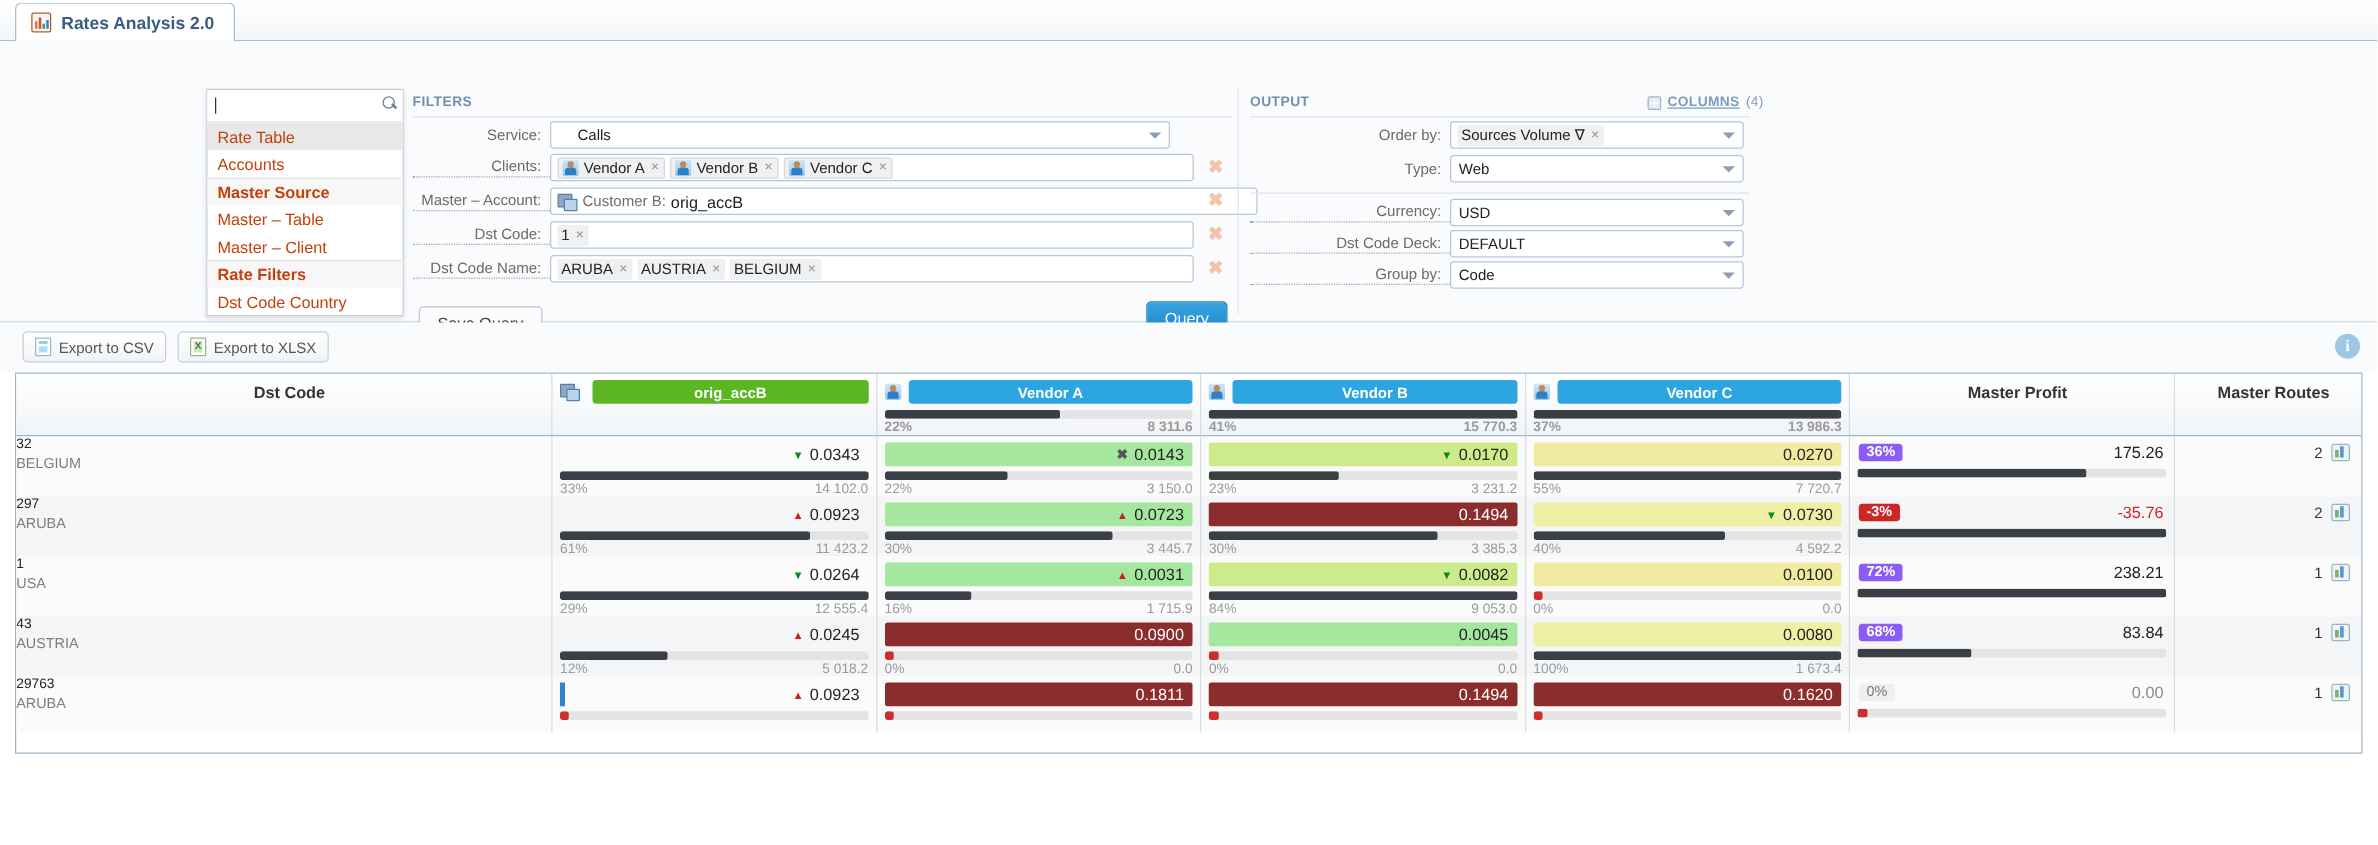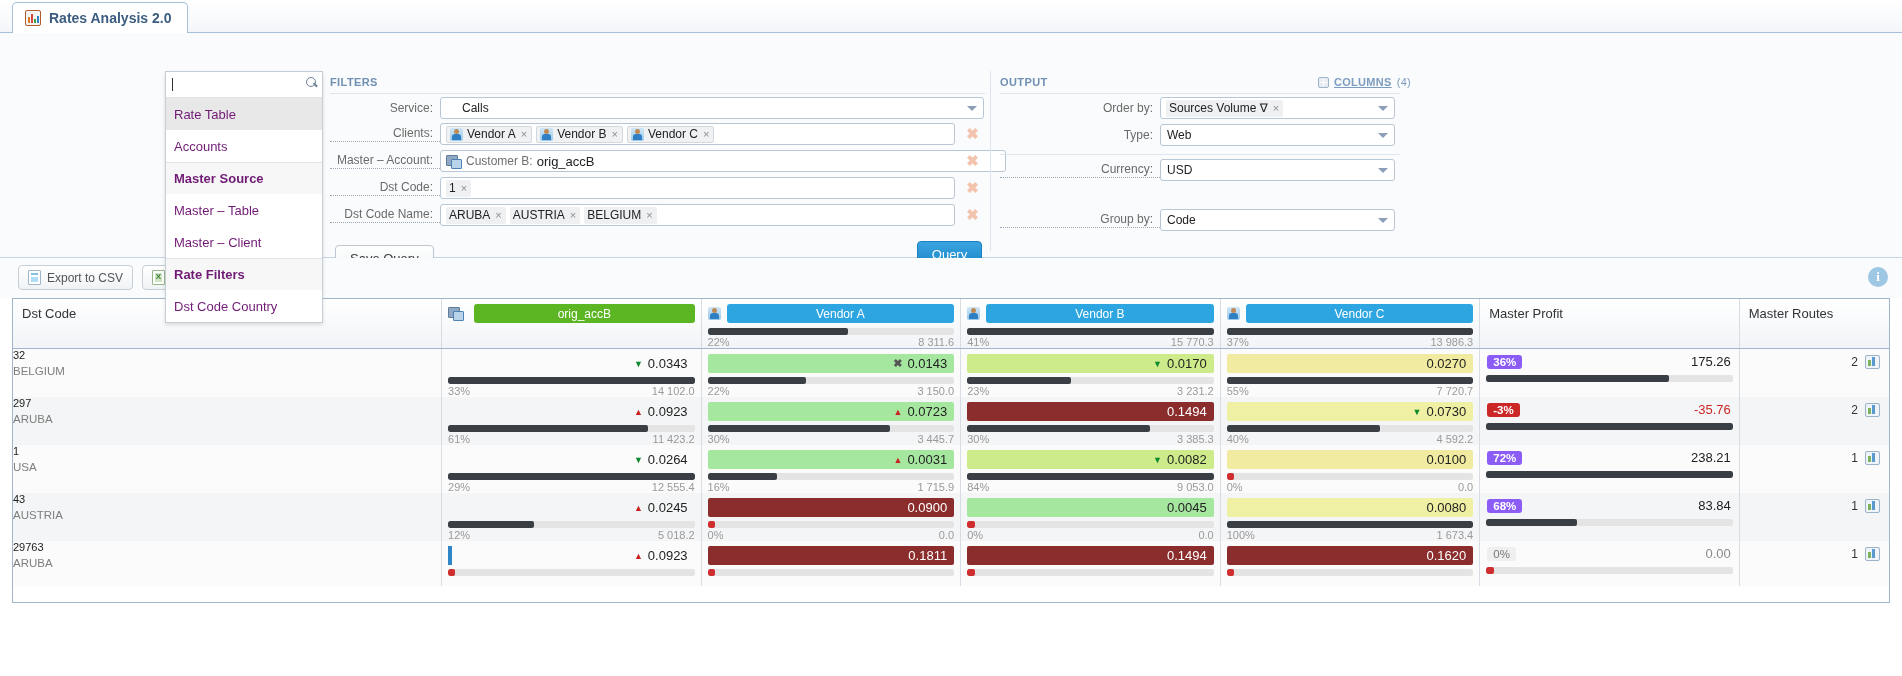--- a/index.html
+++ b/index.html
@@ -122,22 +122,22 @@
     height:26px; border-bottom:1px solid #dfe5eb; display:flex; align-items:center;
     padding:0 22px 0 6px; position:relative; background:#fff;
   }
   .caretbar{ width:1px;height:13px;background:#333; }
   .magn{
     position:absolute;right:5px;top:5px;width:11px;height:11px;
   }
   .magn::before{content:"";position:absolute;left:0;top:0;width:8px;height:8px;border:1.5px solid #6c8095;border-radius:50%;}
   .magn::after{content:"";position:absolute;left:7px;top:7px;width:5px;height:1.5px;background:#6c8095;transform:rotate(45deg);}
   .sitem{
-    height:32px; display:flex; align-items:center; padding:0 8px;
-    font-size:13px; color:#701a75; cursor:pointer; white-space:nowrap;
+    height:22px; display:flex; align-items:center; padding:0 8px;
+    font-size:13px; color:#c2410c; cursor:pointer; white-space:nowrap;
   }
   .sitem.hl{ background:#e8e8e8; }
   .sitem.grp{ font-weight:bold; background:#f7f7f7; border-top:1px solid #e3e3e3;}
 
   
   .exportbar{ position:relative; height:40px; background:#fafbfc; }
   .xbtn{
     position:absolute; top:7px; height:25px; padding:0 9px;
     display:flex;align-items:center;gap:6px;
     border:1px solid #c6ced6;border-radius:4px;
@@ -157,21 +157,21 @@
     font-family:"Liberation Serif", serif;
   }
 
   
   .tblwrap{ position:relative; margin:0 12px; border:1px solid #9fb6cc; background:#fff; overflow:hidden; height:305px;}
   table.grid{ border-collapse:collapse; width:100%; table-layout:fixed; }
   table.grid th, table.grid td{ border-right:1px solid #d7dde3; vertical-align:top; padding:0; }
   table.grid th{
     background:linear-gradient(#ffffff,#f1f4f7);
     border-bottom:1px solid #9fb6cc;
-    height:44px; font-weight:normal; text-align:left;
+    height:44px; font-weight:bold; text-align:center;
   }
   .thlabel{ padding:7px 0 0 9px; font-size:13px; color:#333; }
   .vendhead{ padding:5px 6px 0 6px; display:flex; align-items:center; gap:6px;}
   .vendpill{
     flex:1; height:19px; border-radius:3px; color:#fff; font-size:12px;
     display:flex;align-items:center;justify-content:center;
   }
   .vendpill.green{ background:#5cb522; }
   .vendpill.blue{ background:#2da5e0; }
   .headmeter{ padding:5px 6px 0 6px; }
@@ -238,21 +238,21 @@
   </div>
 </div>
 
 <div class="querypanel">
 
   <div class="sectitle" style="left:330px;top:43px;">FILTERS</div>
   <div class="secrule" style="left:330px;top:60px;width:655px;"></div>
 
   <div class="row" style="left:330px;top:64px;width:655px;">
     <div class="lbl" style="width:110px;">Service:</div>
-    <div class="fld plain" style="width:544px;padding-left:21px;">
+    <div class="fld plain" style="width:496px;padding-left:21px;">
       <span>Calls</span>
       <span class="caret"></span>
     </div>
   </div>
 
   <div class="row" style="left:330px;top:90px;width:680px;">
     <div class="lbl dotted" style="width:110px;">Clients:</div>
     <div class="fld" style="width:515px;">
       <span class="chip">
         <span class="usericon"></span>
@@ -348,20 +348,27 @@
   <div class="secrule" style="left:1000px;top:121px;width:400px;"></div>
 
   <div class="row" style="left:1000px;top:126px;width:400px;">
     <div class="lbl dotted" style="width:160px;">Currency:</div>
     <div class="fld plain" style="width:235px;">
       <span>USD</span>
       <span class="caret"></span>
     </div>
   </div>
 
+  <div class="row" style="left:1000px;top:151px;width:400px;">
+    <div class="lbl dotted" style="width:160px;">Dst Code Deck:</div>
+    <div class="fld plain" style="width:235px;">
+      <span>DEFAULT</span>
+      <span class="caret"></span>
+    </div>
+  </div>
 
   <div class="row" style="left:1000px;top:176px;width:400px;">
     <div class="lbl dotted" style="width:160px;">Group by:</div>
     <div class="fld plain" style="width:235px;text-align:right;">
       <span>Code</span>
       <span class="caret"></span>
     </div>
   </div>
 
   <div class="suggest">

